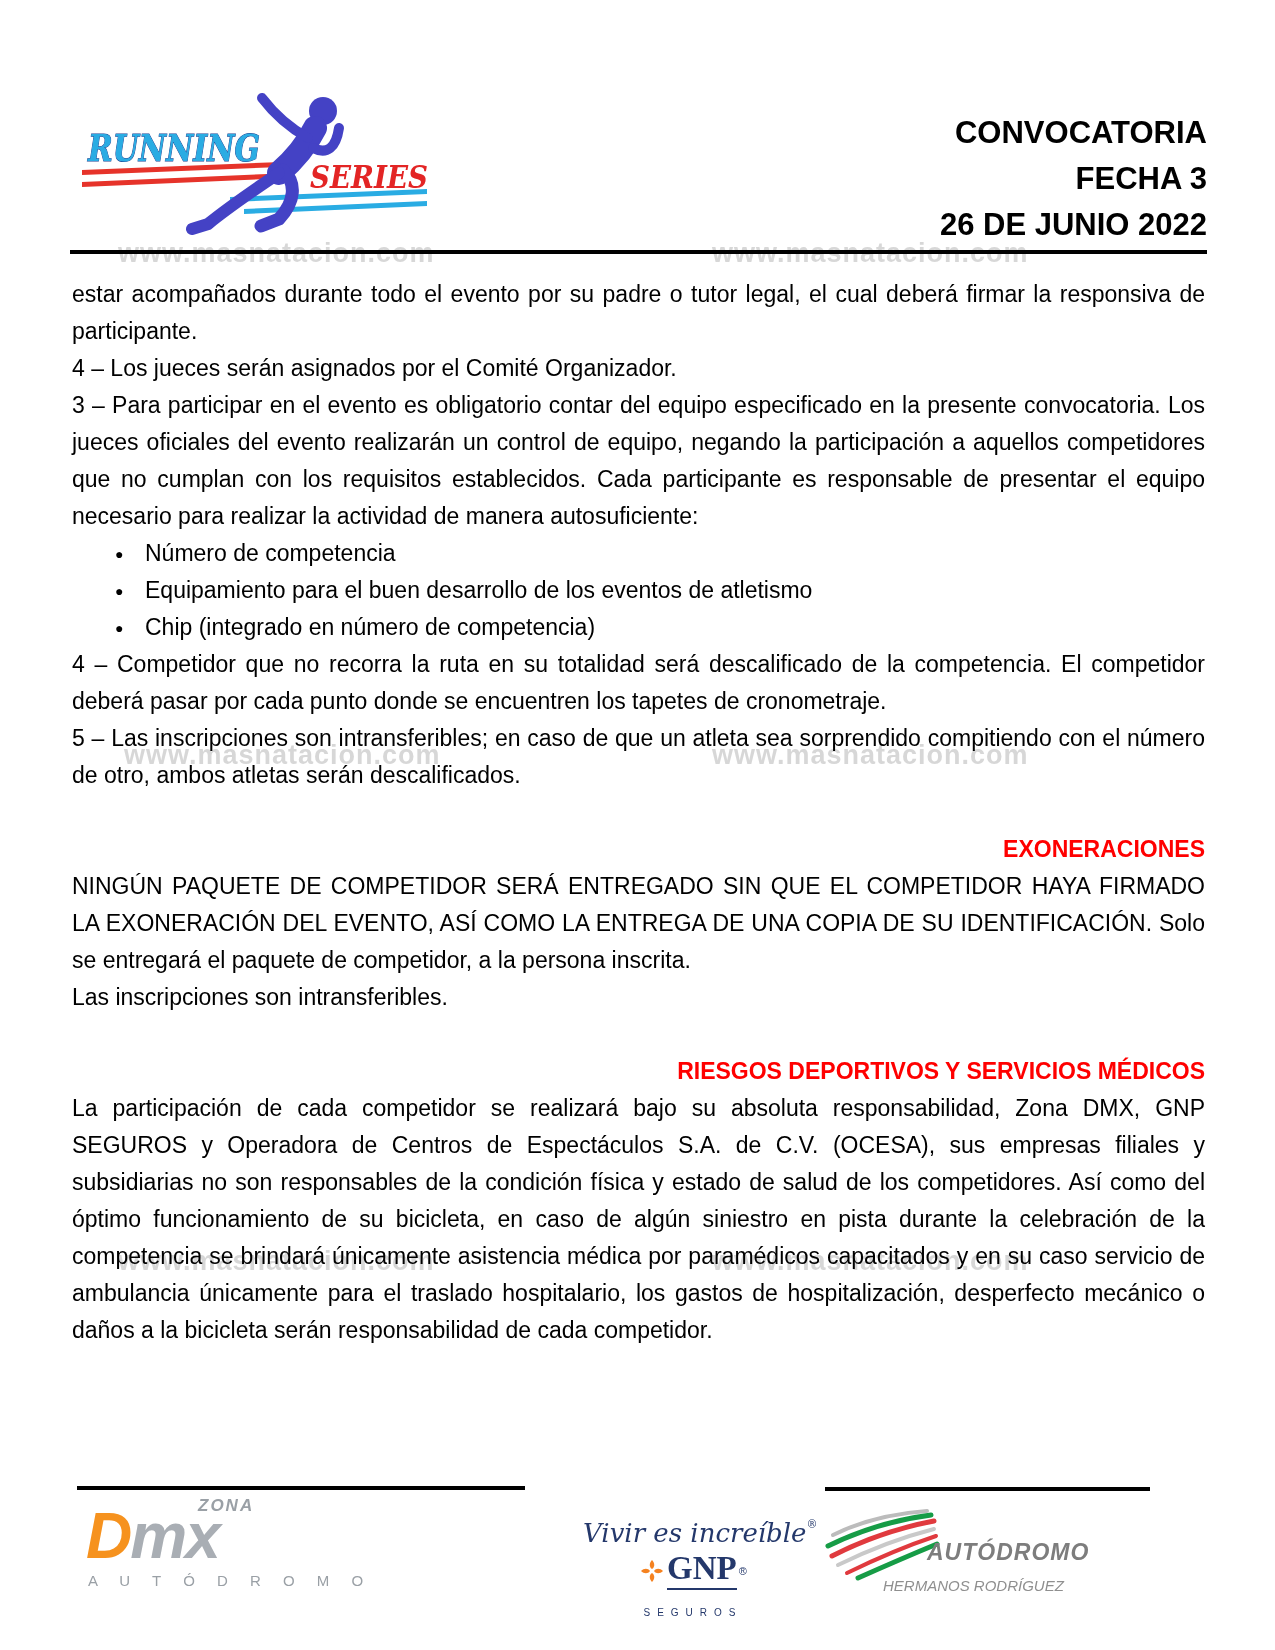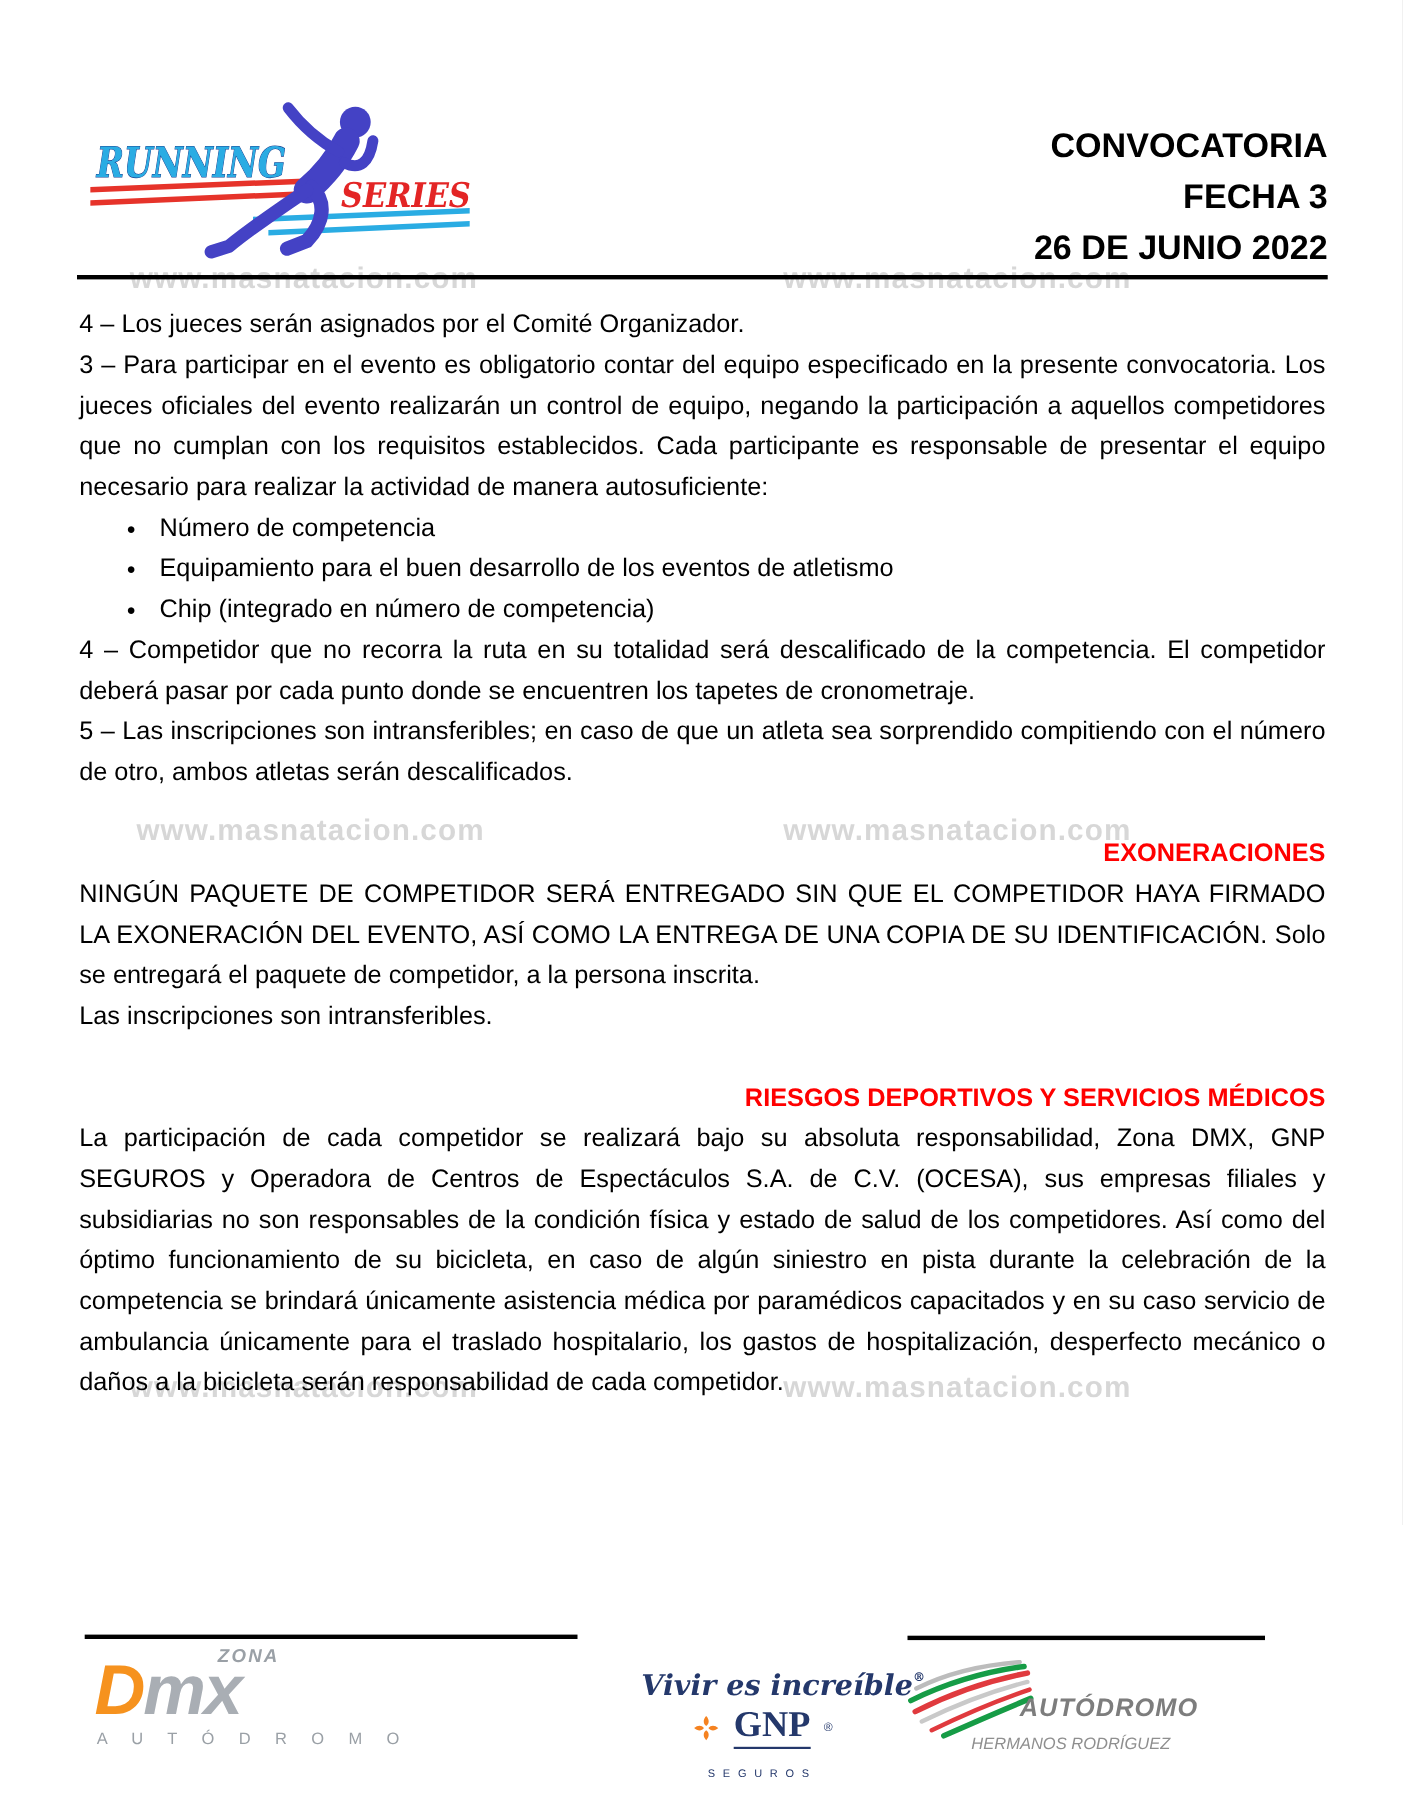--- a/index.html
+++ b/index.html
@@ -35,23 +35,23 @@
   .foot-rule{position:absolute;height:4px;background:#000;z-index:1;}
   .rule-left{left:77px;top:1486px;width:448px;}
   .rule-right{left:825px;top:1487px;width:325px;}
 
   .dmx{position:absolute;left:80px;top:1492px;width:220px;z-index:1;}
   .dmx-zona{position:absolute;left:118px;top:4px;font-size:17px;font-weight:700;font-style:italic;letter-spacing:2px;}
   .dmx-word{position:absolute;left:6px;top:12px;font-size:64px;line-height:1;font-weight:700;font-style:italic;letter-spacing:-2px;}
   .dmx-sub{position:absolute;left:8px;top:80px;font-size:15px;letter-spacing:9px;white-space:nowrap;}
 
   .gnp{position:absolute;left:583px;top:1518px;width:220px;text-align:center;z-index:1;}
-  .gnp-slogan{font-size:26px;font-style:italic;font-weight:700;font-family:"DejaVu Serif",serif;white-space:nowrap;}
+  .gnp-slogan{font-size:26px;font-style:italic;font-weight:400;font-family:"DejaVu Serif",serif;white-space:nowrap;}
   .gnp-reg{font-size:11px;vertical-align:top;}
-  .gnp-row{margin-top:4px;display:flex;align-items:center;justify-content:center;gap:12px;}
+  .gnp-row{margin-top:4px;display:flex;align-items:center;justify-content:center;gap:2px;}
   .gnp-name{font-family:"Liberation Serif",serif;font-weight:700;font-size:33px;line-height:1;padding-bottom:3px;border-bottom:2px solid;}
   .gnp-sub{font-size:10px;letter-spacing:7px;margin-top:17px;}
 
   .ahr{position:absolute;left:825px;top:1505px;width:340px;z-index:1;}
   .ahr-swoosh{position:absolute;left:0;top:4px;}
   .ahr-name{position:absolute;left:102px;top:34px;font-size:23px;font-weight:700;font-style:italic;letter-spacing:1px;white-space:nowrap;}
   .ahr-sub{position:absolute;left:58px;top:72px;font-size:15px;font-style:italic;white-space:nowrap;}
 </style>
 </head>
 <body>
@@ -88,20 +88,21 @@
 
   <div class="title-block">
     <div>CONVOCATORIA</div>
     <div>FECHA 3</div>
     <div>26 DE JUNIO 2022</div>
   </div>
 
   <div class="header-rule"></div>
 
   <div class="content">
+    <p>estar acompañados durante todo el evento por su padre o tutor legal, el cual deberá firmar la responsiva de participante.</p>
     <p>4 – Los jueces serán asignados por el Comité Organizador.</p>
     <p>3 – Para participar en el evento es obligatorio contar del equipo especificado en la presente convocatoria. Los jueces oficiales del evento realizarán un control de equipo, negando la participación a aquellos competidores que no cumplan con los requisitos establecidos. Cada participante es responsable de presentar el equipo necesario para realizar la actividad de manera autosuficiente:</p>
     <ul class="bullets">
       <li><span class="bullet-dot"></span><span>Número de competencia</span></li>
       <li><span class="bullet-dot"></span><span>Equipamiento para el buen desarrollo de los eventos de atletismo</span></li>
       <li><span class="bullet-dot"></span><span>Chip (integrado en número de competencia)</span></li>
     </ul>
     <p>4 – Competidor que no recorra la ruta en su totalidad será descalificado de la competencia. El competidor deberá pasar por cada punto donde se encuentren los tapetes de cronometraje.</p>
     <p>5 – Las inscripciones son intransferibles; en caso de que un atleta sea sorprendido compitiendo con el número de otro, ambos atletas serán descalificados.</p>
 

